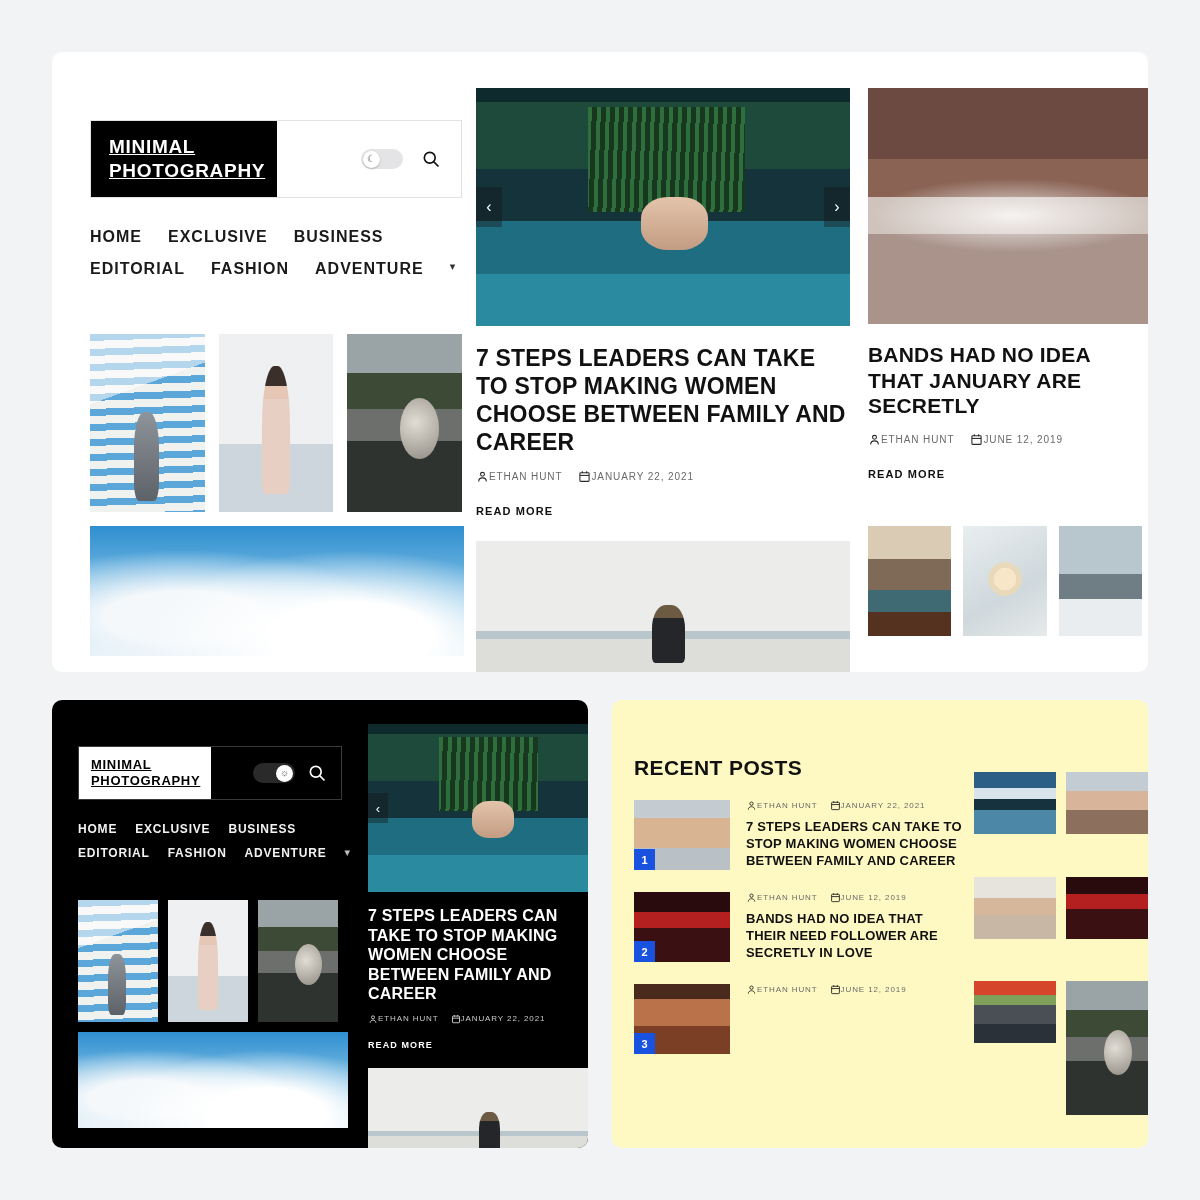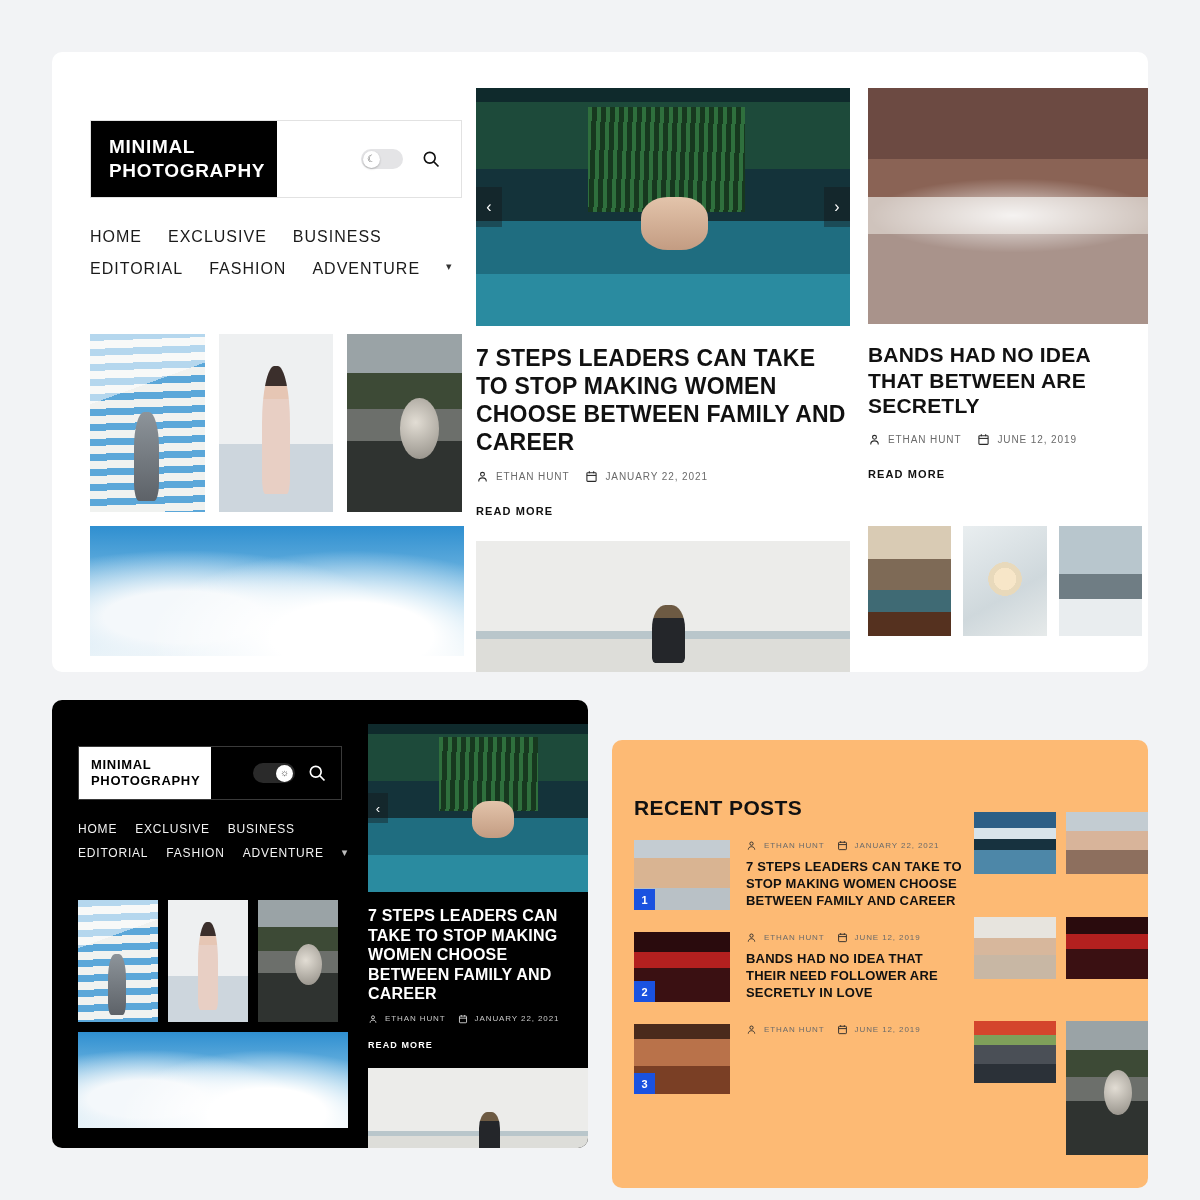--- a/index.html
+++ b/index.html
@@ -27,23 +27,23 @@
   .card-dark {
     position: absolute;
     left: 52px; top: 700px;
     width: 536px; height: 448px;
     background: #000000;
     border-radius: 10px;
     overflow: hidden;
   }
   .card-recent {
     position: absolute;
-    left: 612px; top: 740px;
+    left: 612px; top: 700px;
     width: 536px; height: 448px;
-    background: #fdba74;
+    background: #fef9c3;
     border-radius: 10px;
     overflow: hidden;
   }
 
   
   .logo-bar {
     display: flex;
     border: 1px solid #e2e2e2;
     width: 372px;
     height: 78px;
@@ -53,20 +53,21 @@
     color: #fff;
     width: 186px;
     display: flex;
     flex-direction: column;
     justify-content: center;
     padding-left: 18px;
     font-size: 19px;
     font-weight: 700;
     letter-spacing: 0.7px;
     line-height: 1.25;
+    text-decoration: underline;
   }
   .logo-box.inv { background: #fff; color: #000; }
   .logo-tools {
     flex: 1;
     background: #fff;
     display: flex;
     align-items: center;
     justify-content: flex-end;
     gap: 18px;
     padding-right: 20px;
@@ -104,21 +105,21 @@
     column-gap: 26px;
     row-gap: 14px;
     max-width: 380px;
     margin-top: 30px;
   }
   .nav a {
     font-size: 16px;
     letter-spacing: 1px;
     color: #1a1a1a;
     text-decoration: none;
-    font-weight: 400;
+    font-weight: 700;
     white-space: nowrap;
   }
   .nav.inv a { color: #f2f2f2; }
   .chev { font-size: 11px; opacity: .8; }
 
   
   .img { background-size: cover; background-position: center; position: relative; overflow: hidden; }
 
   .ph-street {
     background:
@@ -225,21 +226,21 @@
     font-weight: 700;
     line-height: 1.22;
     letter-spacing: .2px;
     margin-top: 18px;
     color: #111;
   }
   .post-title.inv { color: #fff; }
   .post-title.sm { font-size: 21px; }
 
   .meta { display: flex; align-items: center; gap: 16px; margin-top: 14px; }
-  .meta .bit { display: flex; align-items: center; gap: 7px; }
+  .meta .bit { display: flex; align-items: center; }
   .meta .txt { font-size: 10px; letter-spacing: .9px; color: #6a6a6a; }
   .meta.inv .txt { color: #c9c9c9; }
   .meta svg { width: 13px; height: 13px; color: #2a2a2a; }
   .meta.inv svg { color: #e6e6e6; }
 
   .read-more {
     display: inline-block;
     margin-top: 22px;
     font-size: 11px;
     font-weight: 700;
@@ -384,21 +385,21 @@
       </div>
 
       <a class="read-more cond">READ MORE</a>
 
       <div class="img ph-beach second-img"></div>
     </div>
 
     <div class="col-right">
       <div class="img ph-canyon" style="width:290px;height:236px;"></div>
 
-      <div class="post-title cond sm">BANDS HAD NO IDEA THAT BETWEEN ARE SECRETLY</div>
+      <div class="post-title cond sm">BANDS HAD NO IDEA THAT JANUARY ARE SECRETLY</div>
 
       <div class="meta">
         <span class="bit">
           <svg viewBox="0 0 24 24" fill="none" stroke="currentColor" stroke-width="2">
             <circle cx="12" cy="8" r="3.6"></circle>
               <path d="M5 21c0-4 3.2-6.4 7-6.4s7 2.4 7 6.4"></path>
           </svg>
           <span class="txt cond">ETHAN HUNT</span>
         </span>
         <span class="bit">

